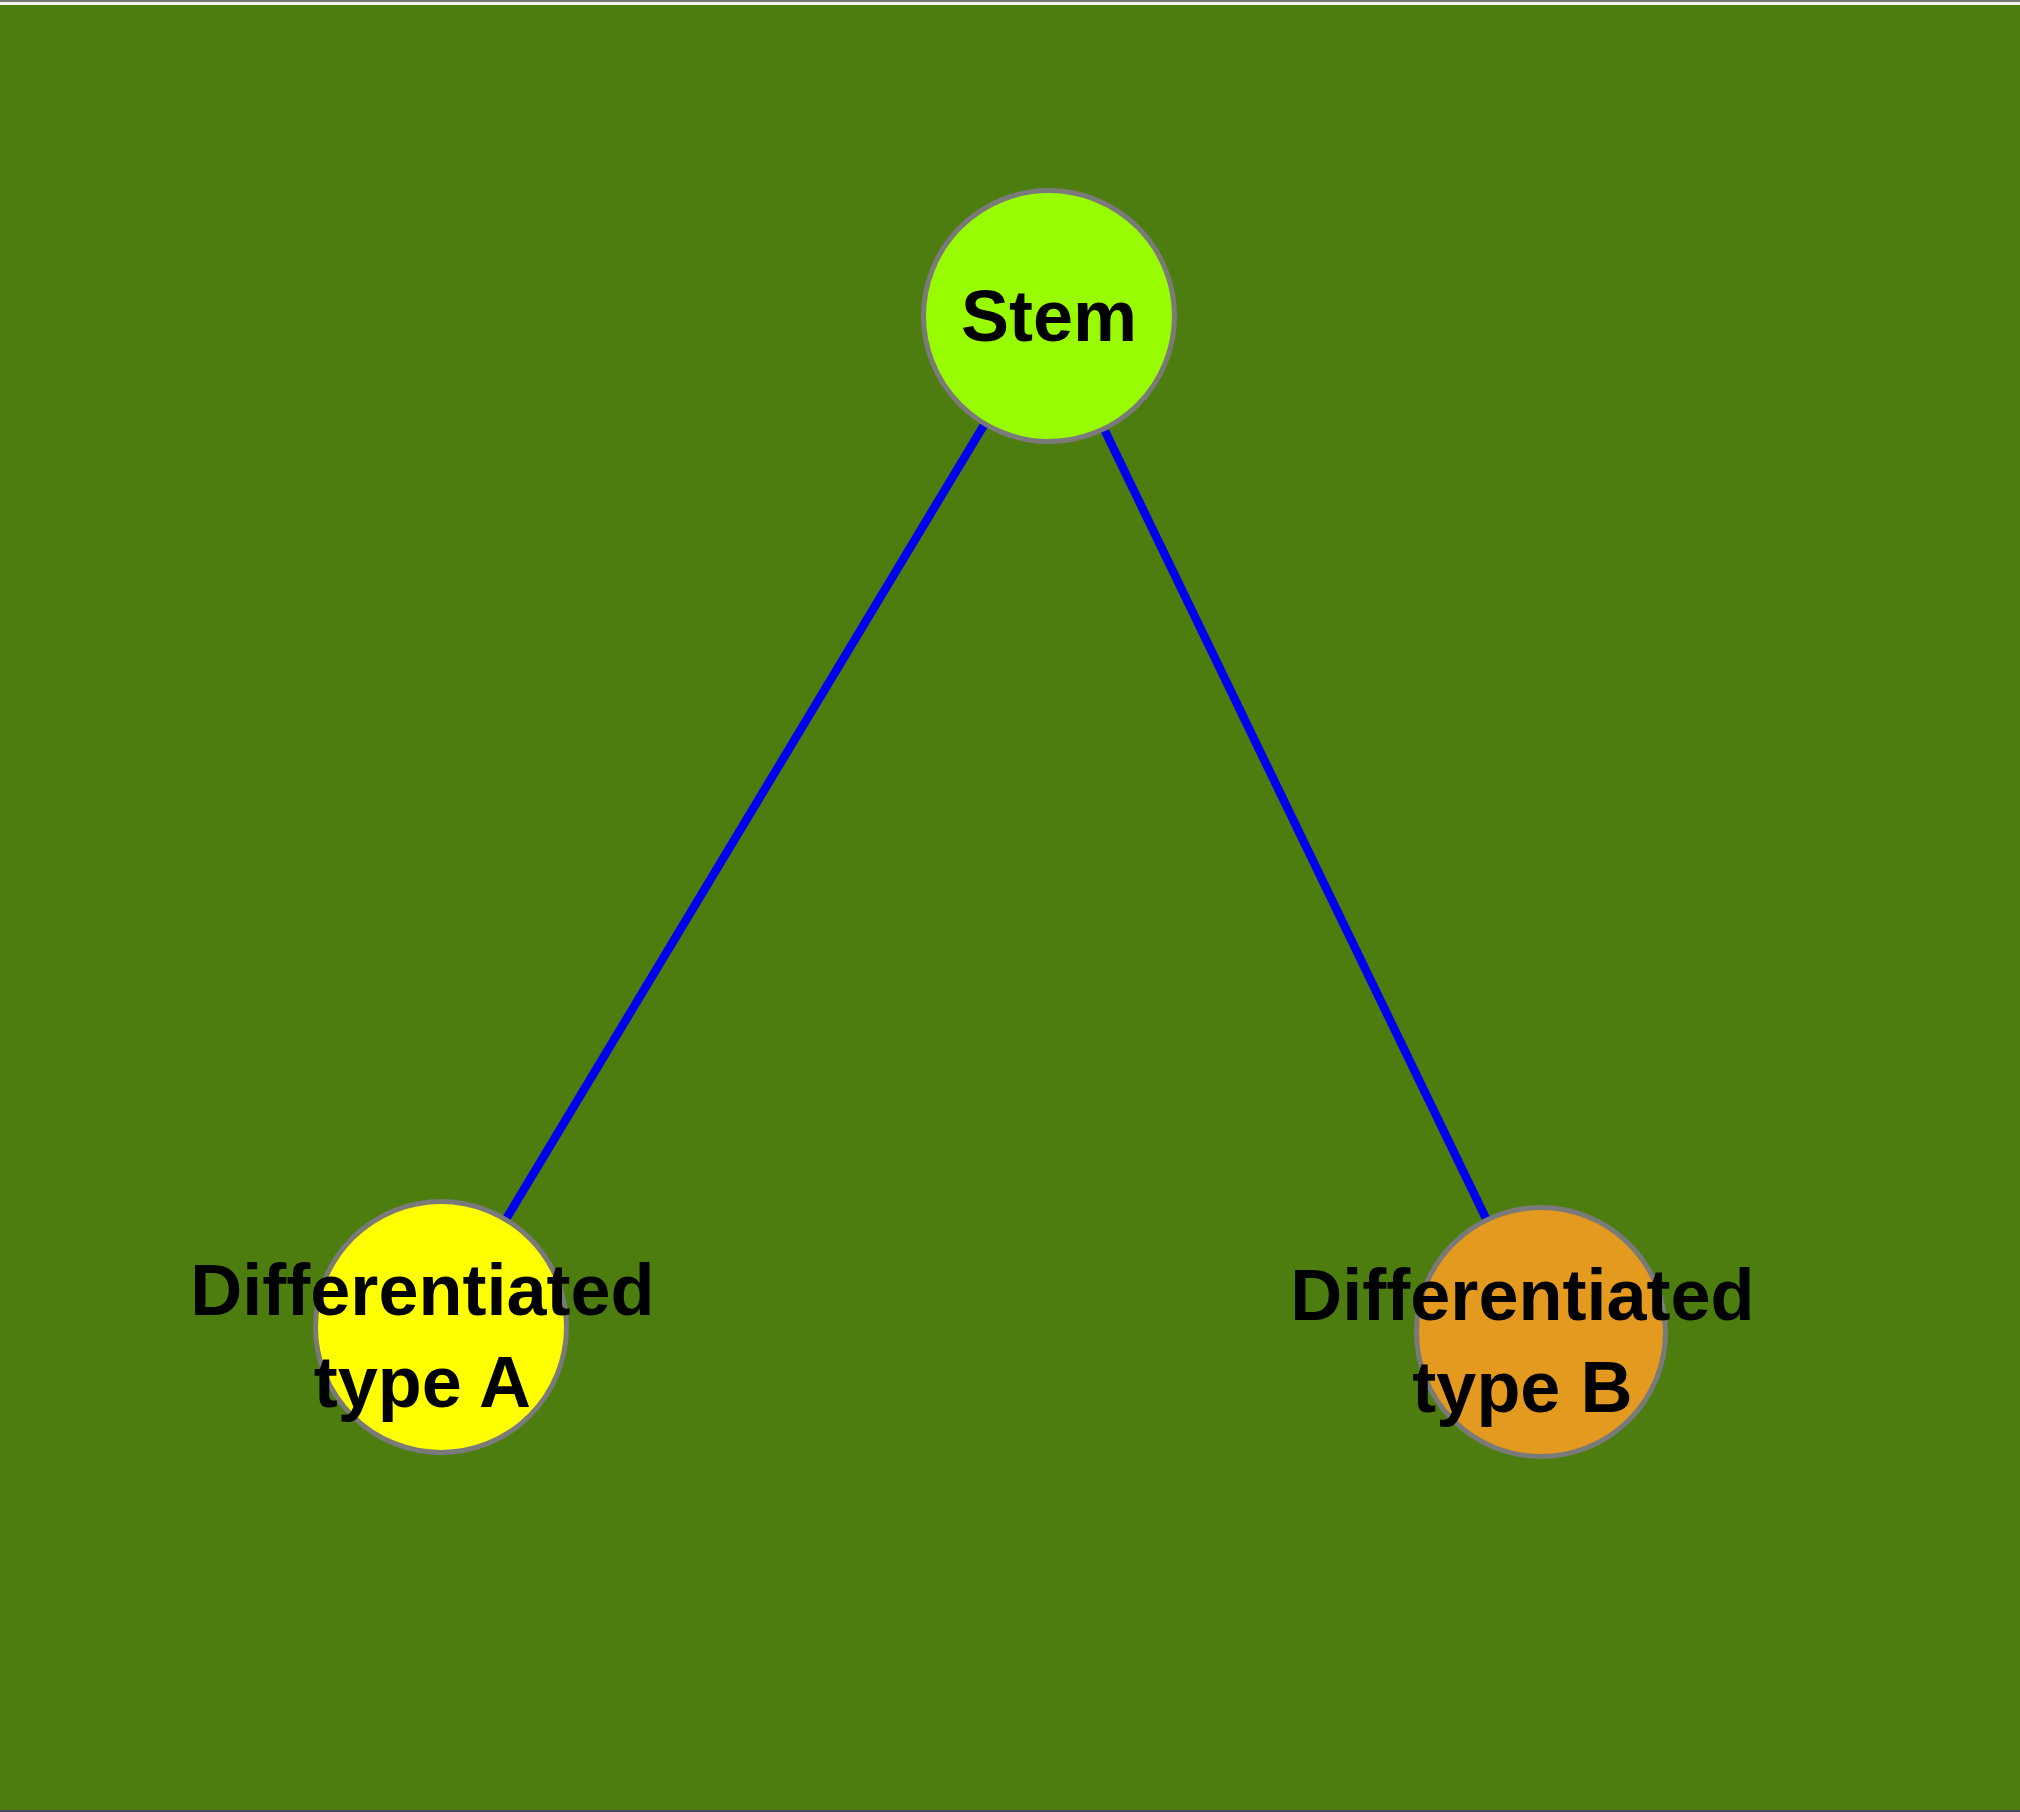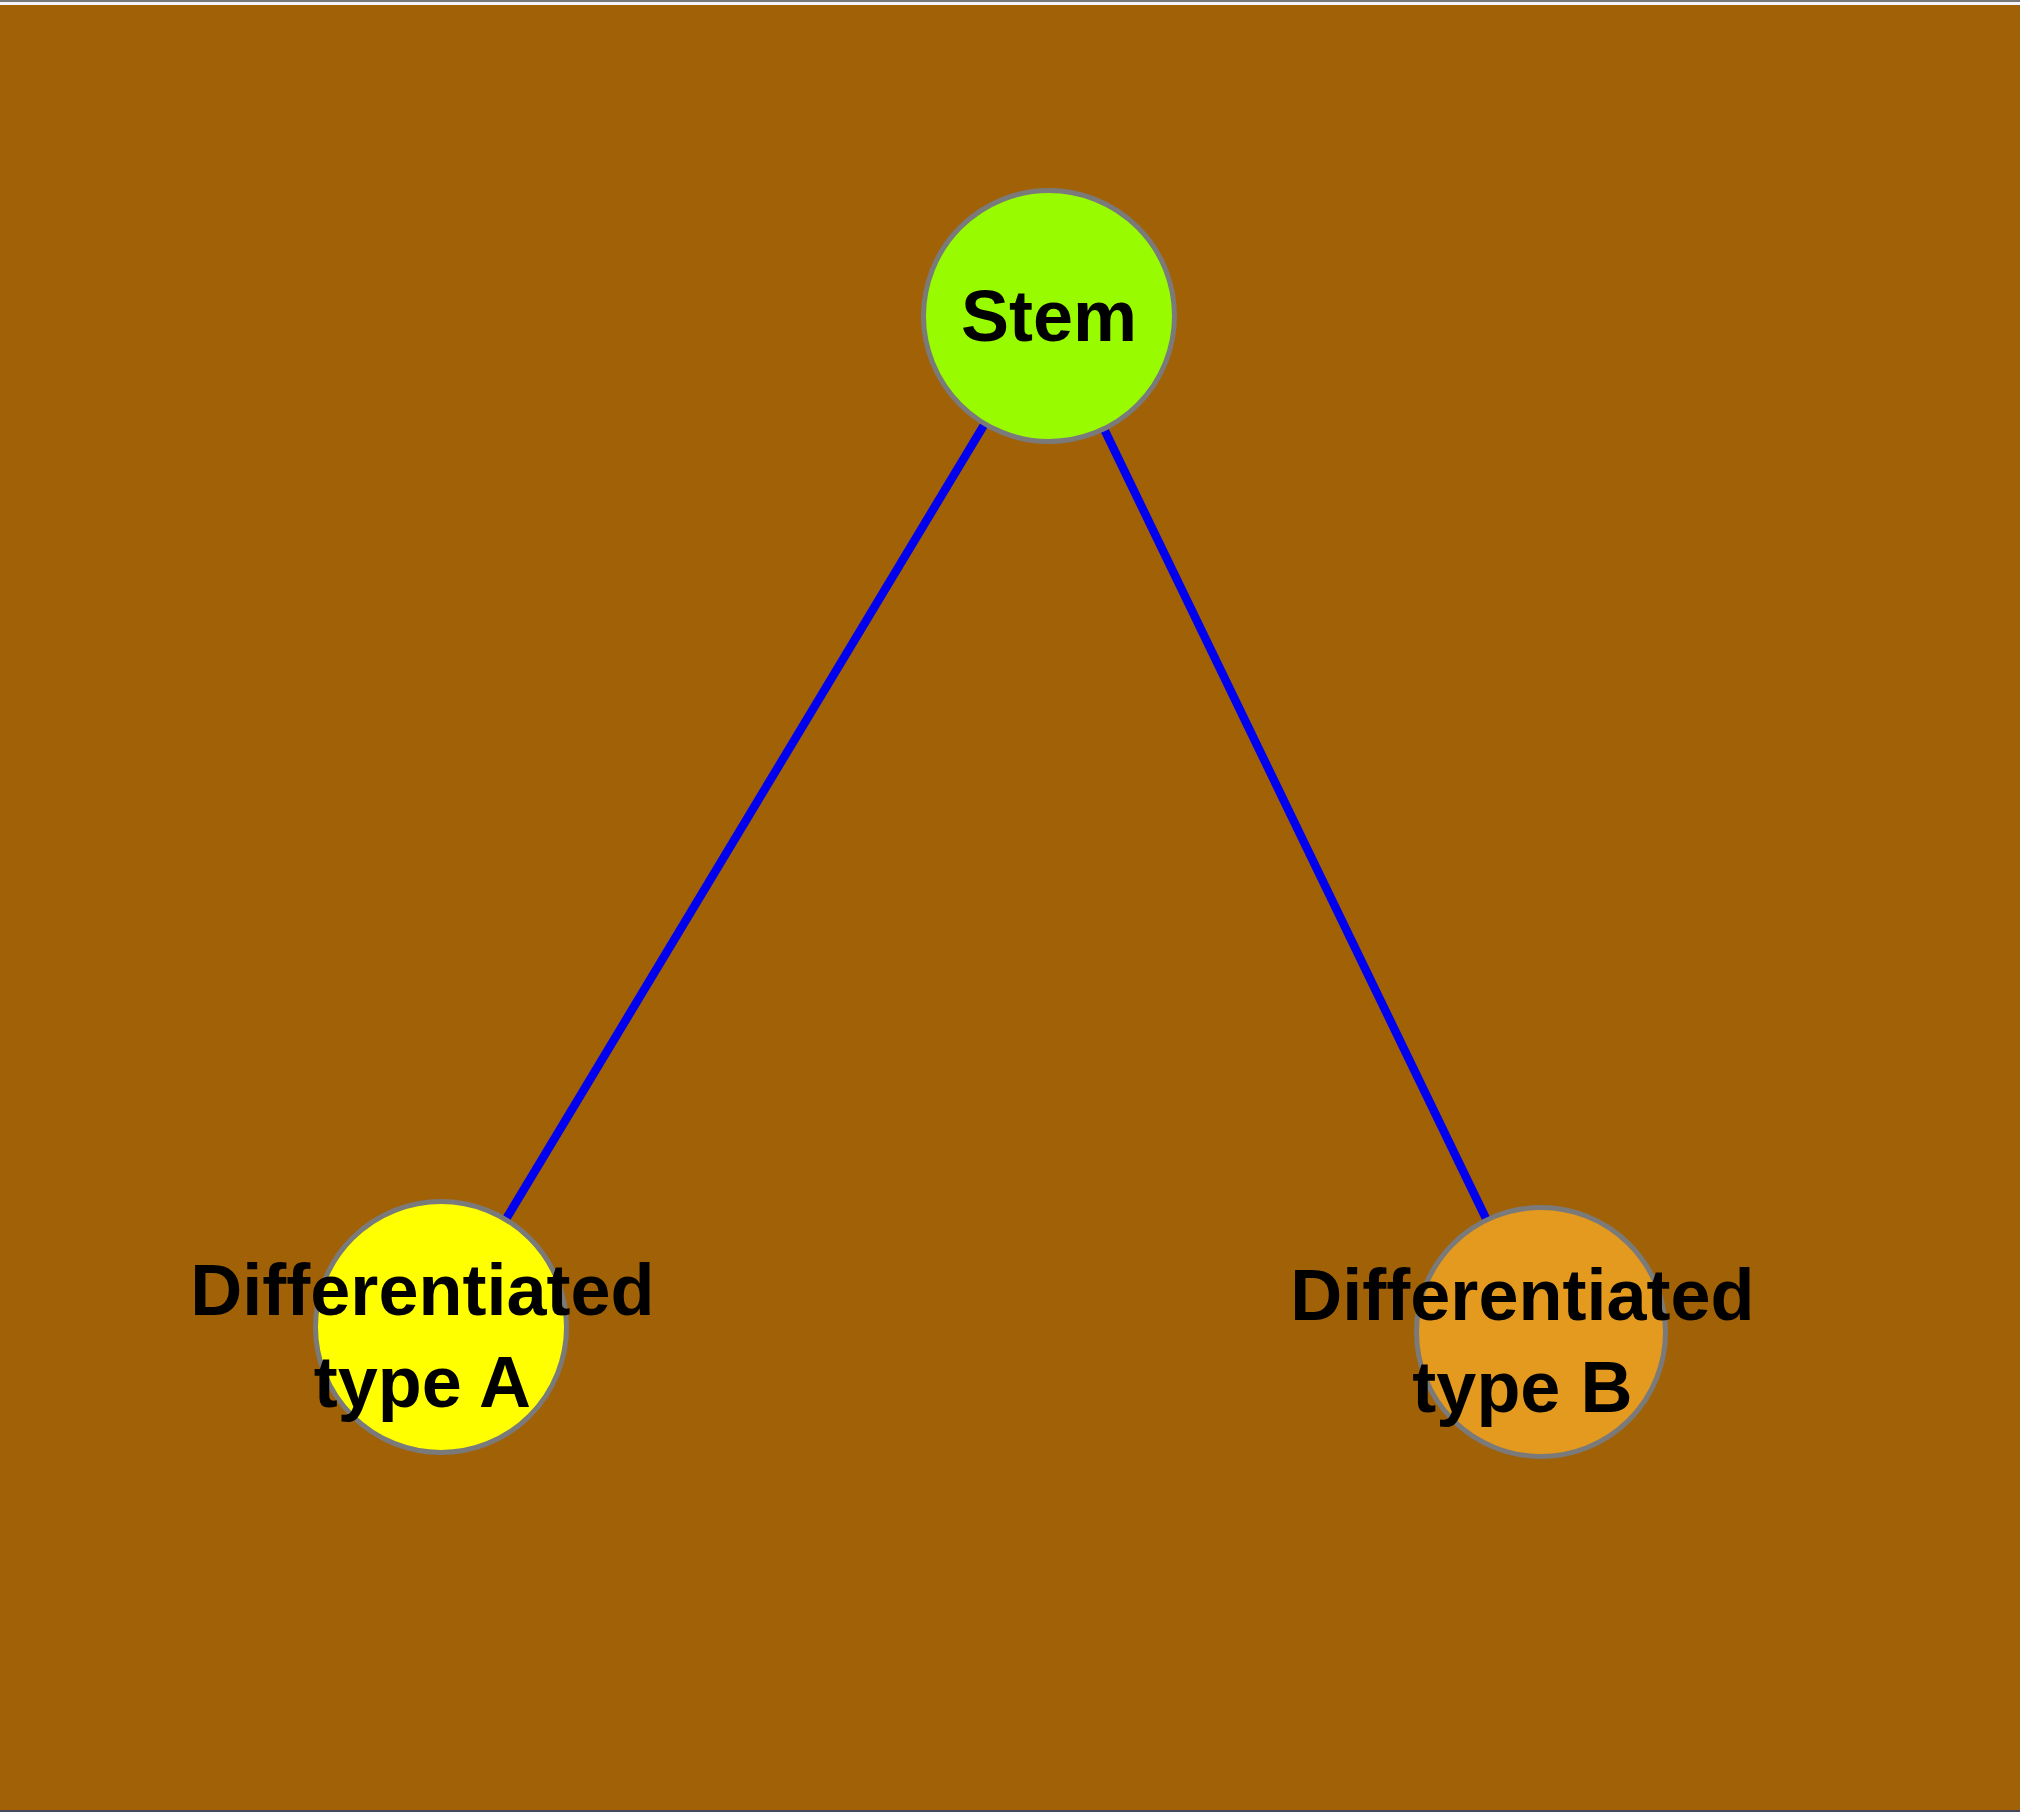--- a/index.html
+++ b/index.html
@@ -53,21 +53,21 @@
     white-space: pre-line;
     pointer-events: none;
   }
   .two-line {
     transform: translate(calc(-50% - 18.6px), calc(-50% + 8.5px));
   }
 </style>
 </head>
 <body>
 
-<div id="canvas" style="background: #a16207;">
+<div id="canvas" style="background: #4d7c0f;">
   <div class="strip-top-dark"></div>
   <div class="strip-top-light"></div>
 
   <svg id="edge-layer" xmlns="http://www.w3.org/2000/svg" viewBox="0 0 2384 2138" width="2021" height="1812">
       <line x1="1238" y1="373" x2="520" y2="1566" stroke="#0000EE" stroke-width="10"></line>
       <line x1="1238" y1="373" x2="1818" y2="1572" stroke="#0000EE" stroke-width="10"></line>
     </svg>
 
   <div class="node" style="left: 921px; top: 188px; width: 256px; height: 256px; background: rgb(153, 251, 0); border-color: rgb(122, 122, 122); border-width: 5.1px;"></div>
   <div class="node" style="left: 313px; top: 1199px; width: 256px; height: 256px; background: rgb(255, 255, 0); border-color: rgb(122, 122, 122); border-width: 5.1px;"></div>

